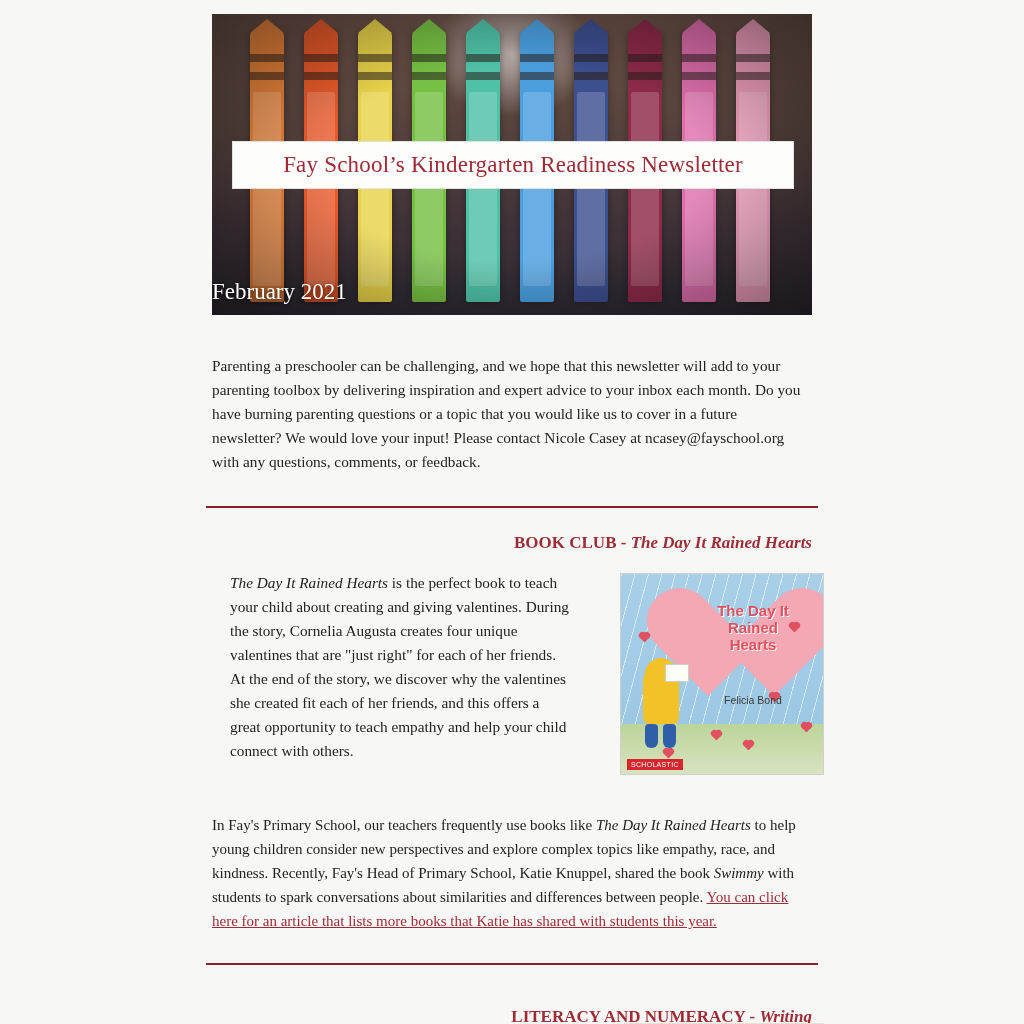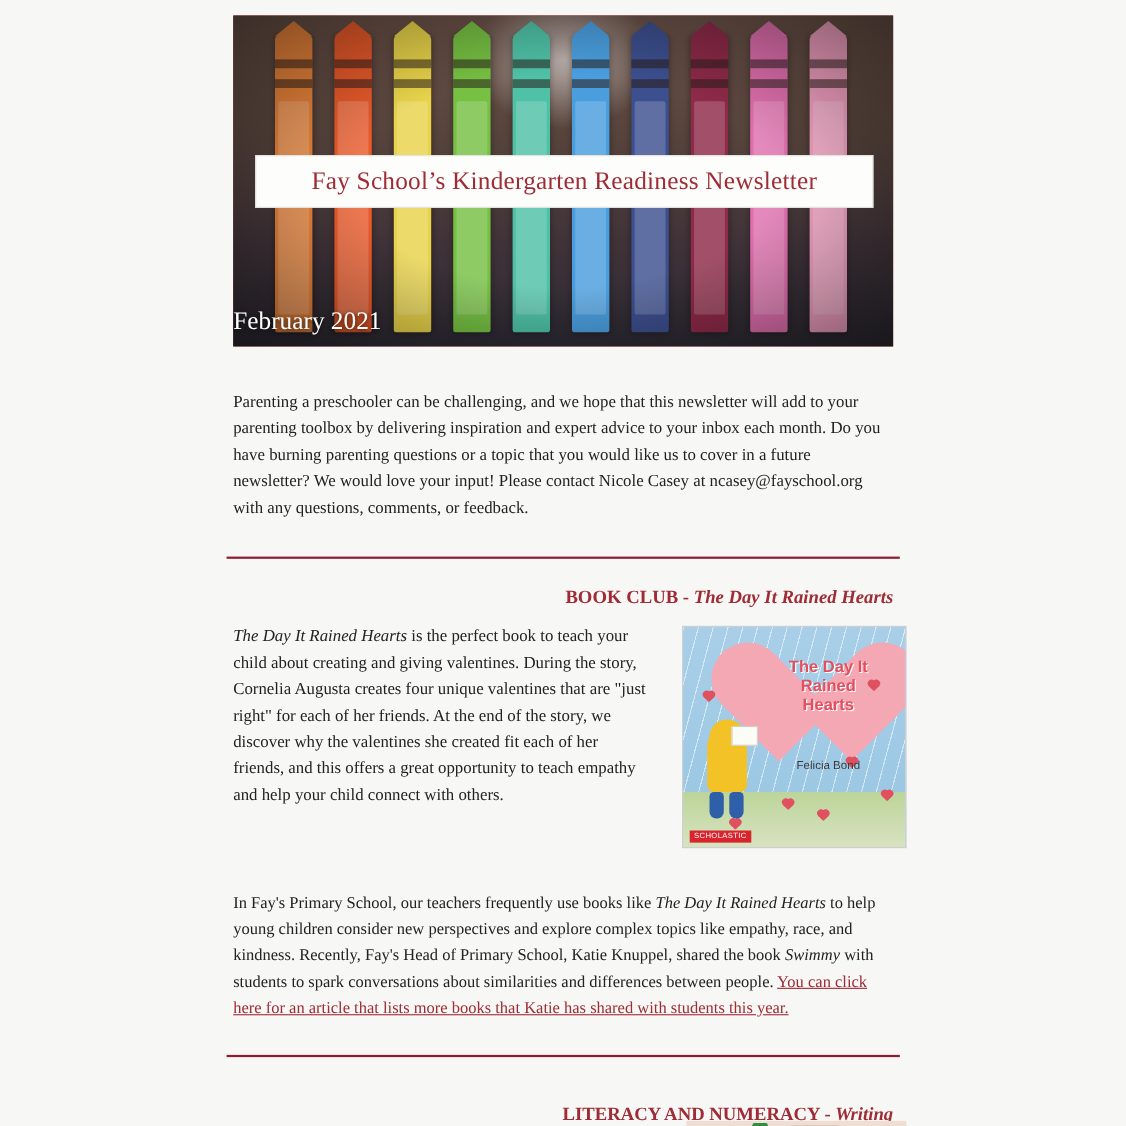--- a/index.html
+++ b/index.html
@@ -23,21 +23,21 @@
     top: 14px;
     width: 600px;
   }
 
   
   .hero {
     position: relative;
     width: 600px;
     height: 301px;
     overflow: hidden;
-    background: #7f1d1d;
+    background: #0c4a6e;
   }
   .hero-bg {
     position: absolute;
     inset: 0;
     background:
       radial-gradient(ellipse 120px 90px at 300px 40px, rgba(255,255,255,0.55), rgba(255,255,255,0) 70%),
       linear-gradient(to bottom, #6b5248 0%, #57443c 35%, #3f3238 70%, #2d2a33 100%);
   }
   
   .crayons {
@@ -152,21 +152,21 @@
   .two-col {
     position: relative;
     min-height: 206px;
   }
   .col-text {
     width: 378px;
     font-size: 15.3px;
     line-height: 24px;
     color: #222;
   }
-  .col-text p { margin: 0; }
+  .col-text p { margin: 18px; }
   .book-cover {
     position: absolute;
     right: -12px;
     top: 2px;
     width: 202px;
     height: 200px;
     border: 1px solid #cfcfcf;
     overflow: hidden;
     background: #bcd7ea;
   }

